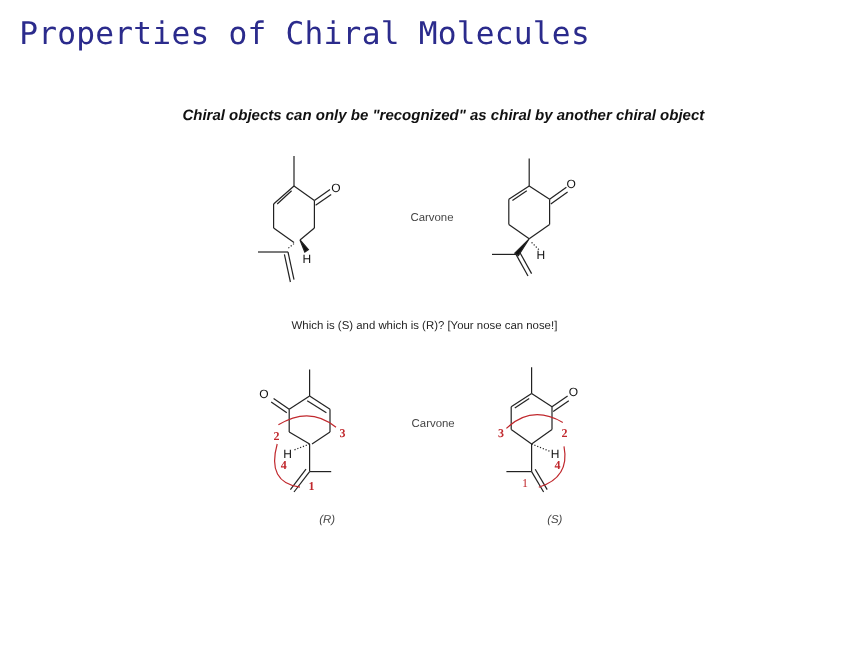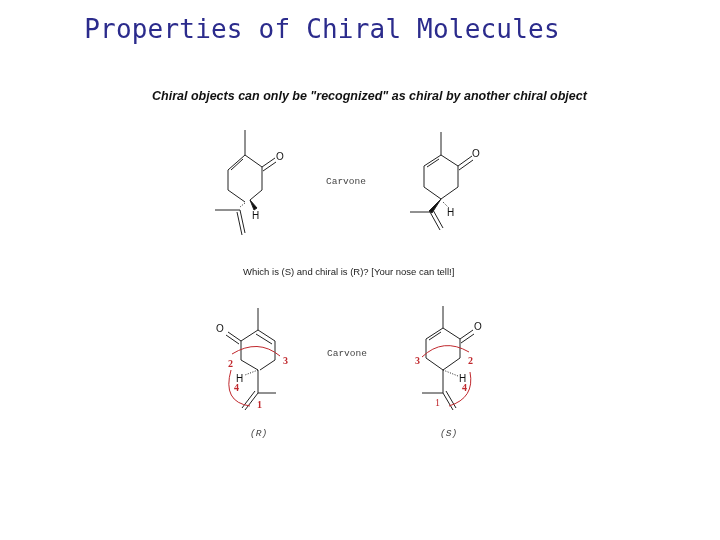--- a/index.html
+++ b/index.html
@@ -1,31 +1,31 @@
 <!DOCTYPE html>
 <html><head>
 <meta charset="utf-8">
 <style>
   html, body { margin: 0; padding: 0; background: #ffffff; }
   body { width: 720px; height: 540px; position: relative; overflow: hidden; font-family: "DejaVu Sans", sans-serif; }
-  .title { position: absolute; left: 0; top: 14px; width: 644px; text-align: center; font-family: "DejaVu Sans Mono", monospace; font-size: 26px; color: #2b2b8c; letter-spacing: 0.2px; }
+  .title { position: absolute; left: 16px; top: 14px; width: 644px; font-family: "DejaVu Sans Mono", monospace; font-size: 26px; color: #2b2b8c; letter-spacing: 0.2px; }
   .subtitle { position: absolute; left: 152px; top: 89px; font-family: "Liberation Sans", sans-serif; font-weight: bold; font-style: italic; font-size: 12.5px; color: #111; white-space: nowrap; }
-  .label-small { position: absolute; font-family: Liberation Mono, monospace; font-size: 9.5px; color: #444; }
+  .label-small { position: absolute; font-family: Liberation Sans, sans-serif; font-size: 9.5px; color: #444; margin-left: 16px; }
   .question { position: absolute; left: 243px; top: 266px; font-family: "Liberation Sans", sans-serif; font-size: 9.5px; color: #222; white-space: nowrap; }
   svg { position: absolute; left: 0; top: 0; }
   .red text { font-family: "Liberation Serif", serif; font-size: 10px; fill: #c0282d; font-weight: bold; }
 </style>
 </head>
 <body>
 
 <div class="title">Properties of Chiral Molecules</div>
 <div class="subtitle">Chiral objects can only be "recognized" as chiral by another chiral object</div>
 
 <div class="label-small" style="left:326px; top:176px;">Carvone</div>
-<div class="question">Which is (S) and chiral is (R)?  [Your nose can tell!]</div>
+<div class="question">Which is (S) and which is (R)?  [Your nose can nose!]</div>
 <div class="label-small" style="left:327px; top:348px;">Carvone</div>
 <div class="label-small" style="left:250px; top:428px; font-style:italic;">(R)</div>
 <div class="label-small" style="left:440px; top:428px; font-style:italic;">(S)</div>
 
 <svg width="720" height="540">
 
   <g class="mol" stroke="#222" stroke-width="1" fill="none">
     <line x1="245" y1="130" x2="245" y2="155"></line>
     <line x1="245" y1="155" x2="228" y2="170"></line>
     <line x1="243" y1="159" x2="231" y2="170"></line>

